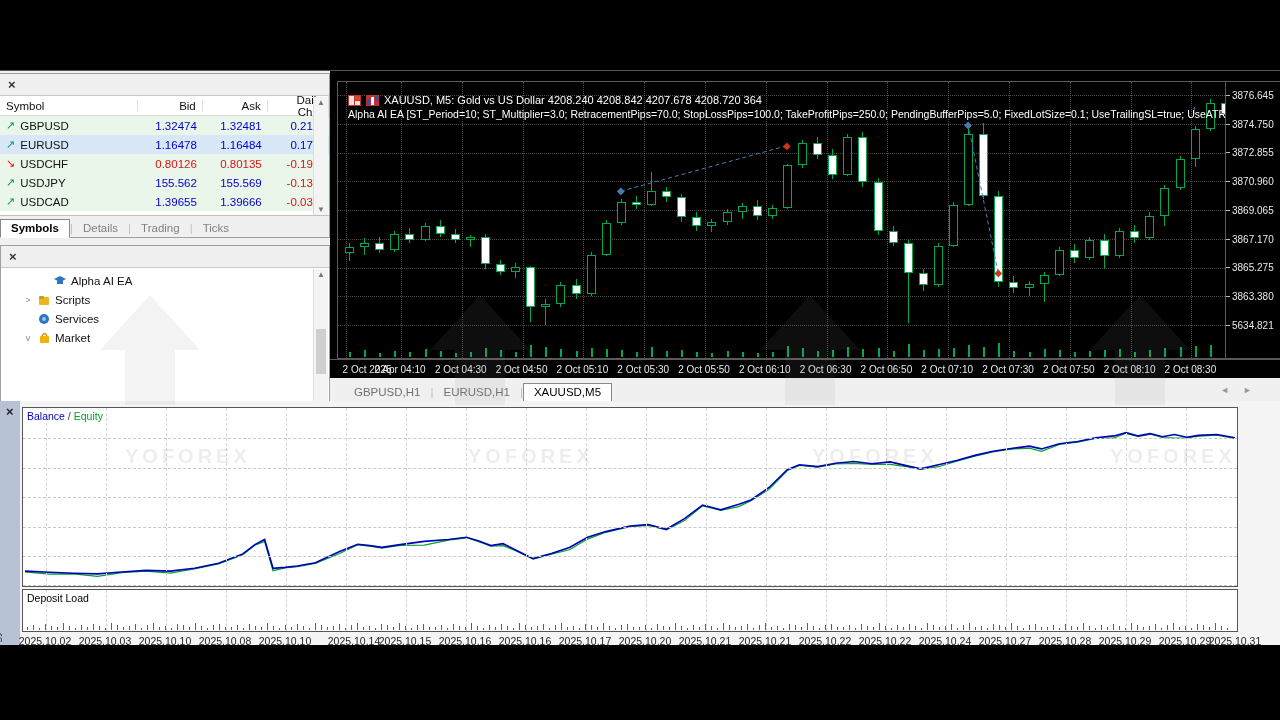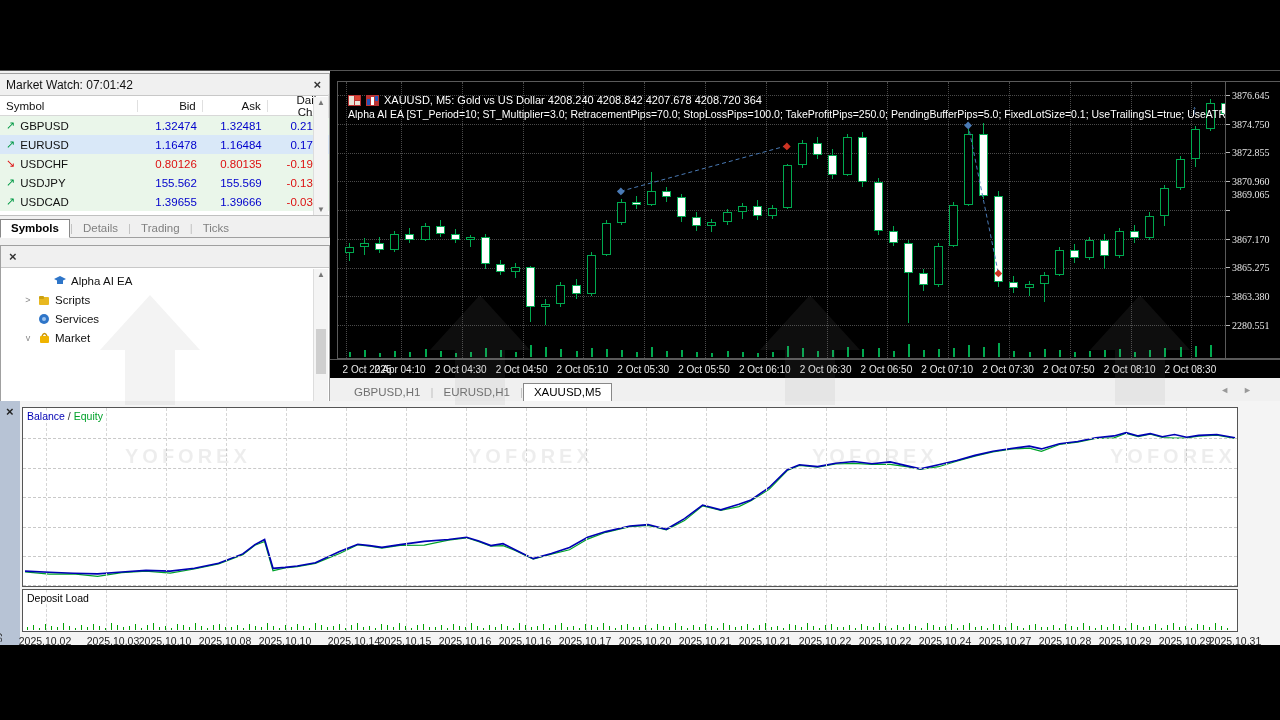--- a/index.html
+++ b/index.html
@@ -40,21 +40,21 @@
   #plot { position:absolute; left:7px; top:10px; width:889px; height:278px; background:#000; border:1px solid #5a5a5a; overflow:hidden; }
   .hgrid, .vgrid { position:absolute; }
   .hgrid { left:0; right:0; height:0; border-top:1px dotted #4a4a4a; }
   .vgrid { top:0; bottom:0; width:0; border-left:1px dotted #4a4a4a; }
   .candle-wick { position:absolute; width:1px; background:#00a94f; }
   .candle-body { position:absolute; border:1px solid #00a94f; }
   .vol-bar { position:absolute; width:2px; background:#00a94f; }
   .chart-title-line { position:absolute; left:10px; top:12px; display:flex; align-items:center; gap:5px; font-size:11px; color:#fff; white-space:nowrap; z-index:5; }
   .chart-param-line { position:absolute; left:10px; top:26px; font-size:10.5px; color:#fff; white-space:nowrap; z-index:5; max-width:890px; overflow:hidden; }
   .ticon { width:13px; height:11px; display:inline-block; }
-  #price-scale { position:absolute; left:896px; top:10px; width:54px; height:278px; background:#000; border-top:1px solid #5a5a5a; border-bottom:1px solid #5a5a5a;font-family:Liberation Serif, serif; }
+  #price-scale { position:absolute; left:896px; top:10px; width:54px; height:278px; background:#000; border-top:1px solid #5a5a5a; border-bottom:1px solid #5a5a5a; }
   .price-lbl { position:absolute; left:6px; font-size:10px; color:#e8e8e8; white-space:nowrap; }
   .price-tick { position:absolute; left:0; width:4px; height:1px; background:#bbb; }
   #time-axis { position:absolute; left:0; top:288px; width:950px; height:19px; background:#000; border-top:1px solid #5a5a5a; }
   .time-lbl { position:absolute; top:4px; font-size:10px; color:#e8e8e8; transform:translateX(-50%); white-space:nowrap; }
   #chart-tabs { position:absolute; left:0; top:307px; width:950px; height:23px; background:#f0f0f0; display:flex; align-items:flex-end; font-size:11.5px; color:#707070; padding-left:14px; }
   #chart-tabs .tab.active { font-weight:normal; }
   .tabstrip-arrows { position:absolute; right:14px; bottom:6px; color:#999; font-size:9px; letter-spacing:14px; }
   .marker { position:absolute; transform:translate(-50%,-50%); font-size:10px; z-index:4; line-height:1; }
   #trend-svg { position:absolute; left:0; top:0; z-index:3; }
 
@@ -81,21 +81,20 @@
 </style>
 </head>
 <body>
 
 <div id="screen">
   <div id="black-top"></div>
   <div id="content">
 
     <div class="panel" id="market-watch">
       <div class="panel-titlebar">
-        <span class="title">Market Watch: 07:01:42</span>
         <span class="close-x">×</span>
       </div>
       <div class="mw-header">
         <div class="c-sym">Symbol</div>
         <div class="c-bid">Bid</div>
         <div class="c-ask">Ask</div>
         <div class="c-chg">Daily Ch...</div>
       </div>
       <div id="mw-rows">
           <div class="mw-row" style="background: rgb(234, 246, 234);">
@@ -444,29 +443,29 @@
         </div>
       <div id="price-scale">
           <div class="price-lbl" style="top: 8px;">3876.645</div>
           <div class="price-tick" style="top: 13px;"></div>
           <div class="price-lbl" style="top: 36.7471px;">3874.750</div>
           <div class="price-tick" style="top: 41.7471px;"></div>
           <div class="price-lbl" style="top: 65.4943px;">3872.855</div>
           <div class="price-tick" style="top: 70.4943px;"></div>
           <div class="price-lbl" style="top: 94.2414px;">3870.960</div>
           <div class="price-tick" style="top: 99.2414px;"></div>
-          <div class="price-lbl" style="top: 107px;">3869.065</div>
+          <div class="price-lbl" style="top: 123px;">3869.065</div>
           <div class="price-tick" style="top: 127.989px;"></div>
           <div class="price-lbl" style="top: 151.736px;">3867.170</div>
           <div class="price-tick" style="top: 156.736px;"></div>
           <div class="price-lbl" style="top: 180.483px;">3865.275</div>
           <div class="price-tick" style="top: 185.483px;"></div>
           <div class="price-lbl" style="top: 209.23px;">3863.380</div>
           <div class="price-tick" style="top: 214.23px;"></div>
-          <div class="price-lbl" style="top: 237.977px;">2280.551</div>
+          <div class="price-lbl" style="top: 237.977px;">5634.821</div>
           <div class="price-tick" style="top: 242.977px;"></div>
         </div>
       <div id="time-axis">
           <div class="time-lbl" style="left: 37px;">2 Oct 2025</div>
           <div class="time-lbl" style="left: 70px;">2 Apr 04:10</div>
           <div class="time-lbl" style="left: 130.8px;">2 Oct 04:30</div>
           <div class="time-lbl" style="left: 191.6px;">2 Oct 04:50</div>
           <div class="time-lbl" style="left: 252.4px;">2 Oct 05:10</div>
           <div class="time-lbl" style="left: 313.2px;">2 Oct 05:30</div>
           <div class="time-lbl" style="left: 374px;">2 Oct 05:50</div>
@@ -722,21 +721,21 @@
           <div class="dep-tick" style="left: 1168px; height: 2px;"></div>
           <div class="dep-tick" style="left: 1174px; height: 6px;"></div>
           <div class="dep-tick" style="left: 1180px; height: 5px;"></div>
           <div class="dep-tick" style="left: 1186px; height: 3px;"></div>
           <div class="dep-tick" style="left: 1192px; height: 7px;"></div>
           <div class="dep-tick" style="left: 1198px; height: 4px;"></div>
           <div class="dep-tick" style="left: 1204px; height: 2px;"></div>
         </div>
       <div id="tester-labels">
           <div class="t-date" style="left: 45px;">2025.10.02</div>
-          <div class="t-date" style="left: 105px; margin-left: 8px;">2025.10.03</div>
+          <div class="t-date" style="left: 105px;">2025.10.03</div>
           <div class="t-date" style="left: 165px;">2025.10.10</div>
           <div class="t-date" style="left: 225px;">2025.10.08</div>
           <div class="t-date" style="left: 285px;">2025.10.10</div>
           <div class="t-date" style="left: 354px;">2025.10.14</div>
           <div class="t-date" style="left: 405px;">2025.10.15</div>
           <div class="t-date" style="left: 465px;">2025.10.16</div>
           <div class="t-date" style="left: 525px;">2025.10.16</div>
           <div class="t-date" style="left: 585px;">2025.10.17</div>
           <div class="t-date" style="left: 645px;">2025.10.20</div>
           <div class="t-date" style="left: 705px;">2025.10.21</div>

